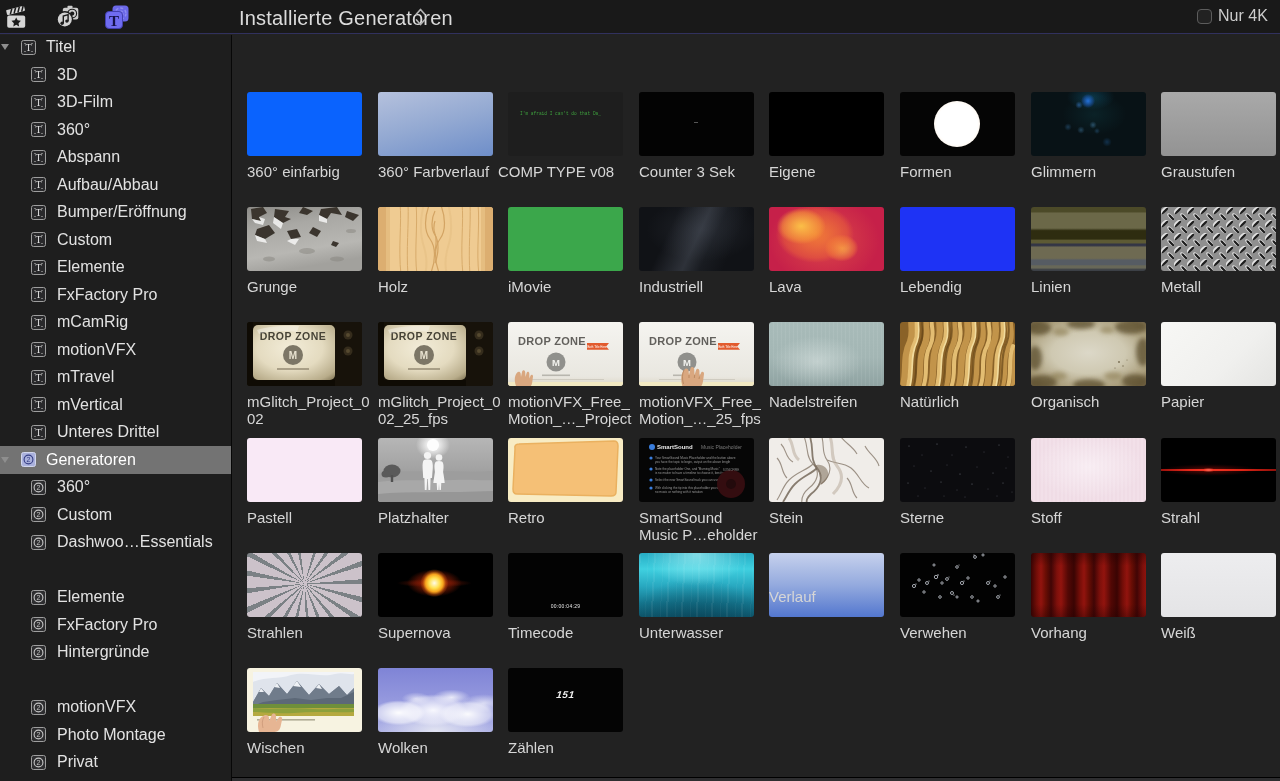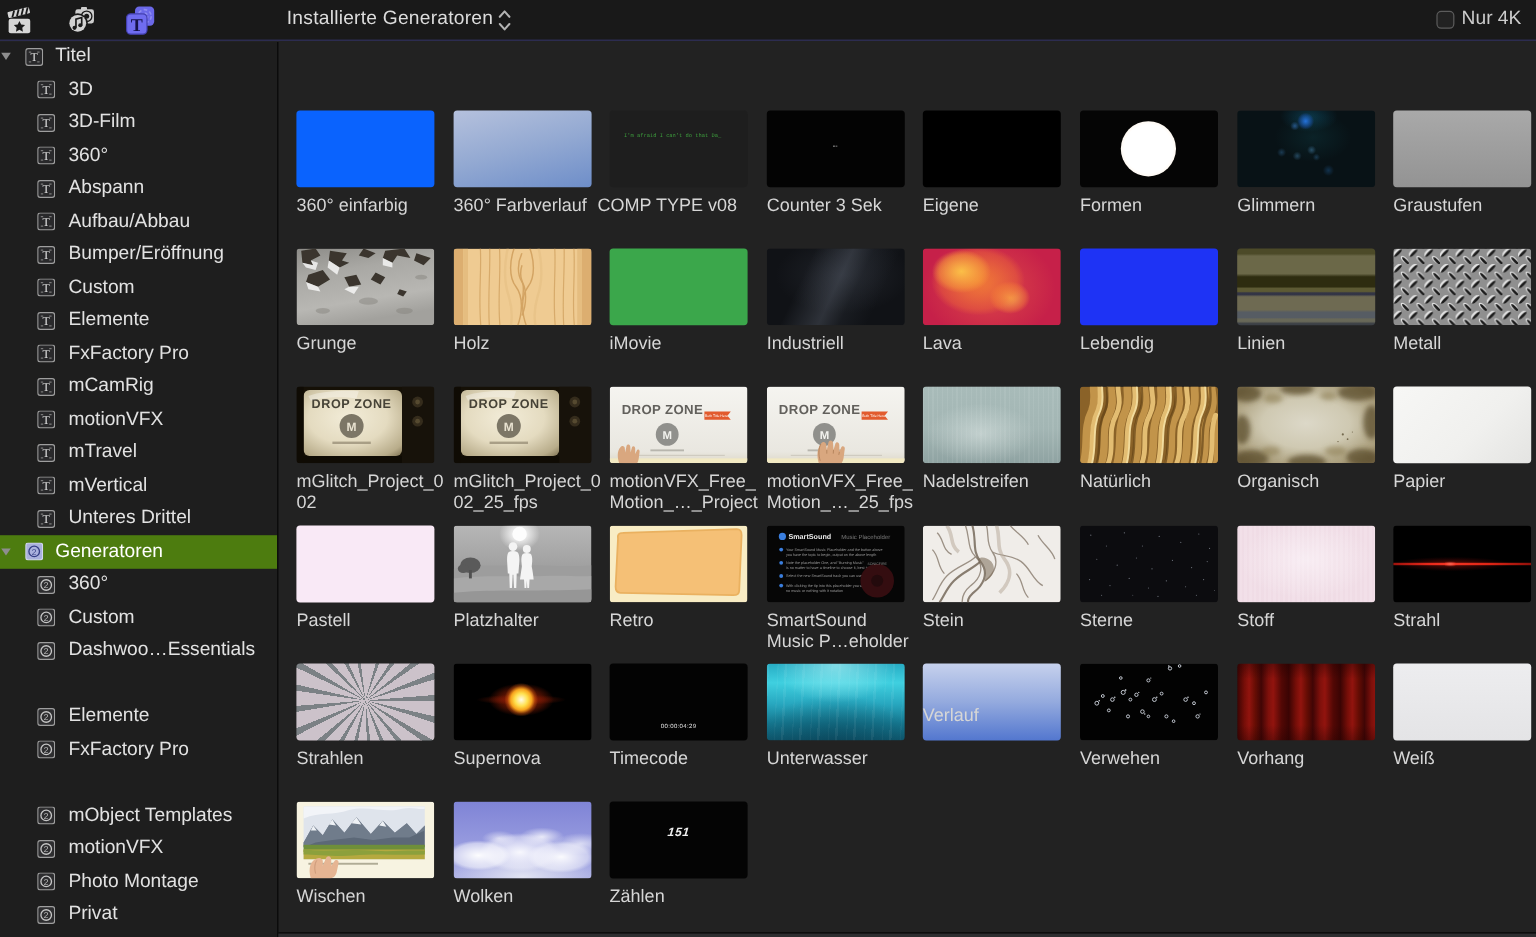--- a/index.html
+++ b/index.html
@@ -3,31 +3,31 @@
 <style>
 * { margin:0; padding:0; box-sizing:border-box; }
 html,body { width:1280px; height:781px; overflow:hidden; background:#222222;
   font-family:"Liberation Sans",sans-serif; }
 #stage { position:absolute; left:0; top:0; width:1280px; height:781px; }
 
 
 #topbar { position:absolute; left:0; top:0; width:1280px; height:34px; background:#191919;
   border-bottom:1px solid #31315e; }
 #topbar .ic { position:absolute; top:5px; }
-#title { position:absolute; left:239px; top:7px; font-size:16px; color:#dcdcdc; letter-spacing:0.2px; }
+#title { position:absolute; left:239px; top:7px; font-size:20px; color:#dcdcdc; letter-spacing:0.2px; }
 #chev { position:absolute; left:415px; top:5px; }
 #nur4k { position:absolute; left:1197px; top:9px; width:15px; height:15px; border:1.5px solid #5c5c5c;
   border-radius:4px; background:#222; }
 #nur4ktext { position:absolute; left:1218px; top:7px; font-size:16px; color:#cccccc; }
 
 
 #sidebar { position:absolute; left:0; top:35px; width:231px; height:746px; background:#1e1e1e; }
 #vdiv { position:absolute; left:231px; top:35px; width:1px; height:746px; background:#070707; }
 .srow { position:absolute; left:0; width:231px; height:27.5px; }
-.srow.sel { background:#4d7c0f; }
+.srow.sel { background:#737373; }
 .tri { position:absolute; left:1px; top:10.5px; width:0; height:0;
   border-left:4.5px solid transparent; border-right:4.5px solid transparent; border-top:6.5px solid #8e8e8e; }
 .sic { position:absolute; top:6px; }
 .stx { position:absolute; top:4.5px; font-size:16px; color:#e2e2e2; white-space:nowrap; }
 .sel .stx { color:#ffffff; }
 
 
 #toolbar { position:absolute; left:232px; top:35px; width:1048px; height:35px; background:#222222;
   border-bottom:1px solid #0e0e0e; }
 #search { position:absolute; left:853px; top:5px; width:187px; height:24px; background:#1a1a1c;
@@ -332,27 +332,27 @@
         <span class="stx" style="left:57px">Elemente</span>
       </div>
 <div class="srow" style="top:576.0px">
         <span class="sic" style="left:31px"><svg width="15" height="15" viewBox="0 0 15 15">
             <rect x="0.5" y="0.5" width="14" height="14" rx="2" fill="#2e2e30" stroke="#9e9e9e"></rect>
             <circle cx="7.5" cy="7.5" r="4.4" fill="none" stroke="#c6c6c6" stroke-width="1.1"></circle>
             <text x="7.5" y="10.3" font-family="Liberation Sans" font-size="7" fill="#c6c6c6" text-anchor="middle">2</text>
           </svg></span>
         <span class="stx" style="left:57px">FxFactory Pro</span>
       </div>
-<div class="srow" style="top:631.0px">
+<div class="srow" style="top:603.5px">
         <span class="sic" style="left:31px"><svg width="15" height="15" viewBox="0 0 15 15">
             <rect x="0.5" y="0.5" width="14" height="14" rx="2" fill="#2e2e30" stroke="#9e9e9e"></rect>
             <circle cx="7.5" cy="7.5" r="4.4" fill="none" stroke="#c6c6c6" stroke-width="1.1"></circle>
             <text x="7.5" y="10.3" font-family="Liberation Sans" font-size="7" fill="#c6c6c6" text-anchor="middle">2</text>
           </svg></span>
-        <span class="stx" style="left:57px">mObject Templates</span>
+        <span class="stx" style="left:57px">Hintergründe</span>
       </div>
 <div class="srow" style="top:658.5px">
         <span class="sic" style="left:31px"><svg width="15" height="15" viewBox="0 0 15 15">
             <rect x="0.5" y="0.5" width="14" height="14" rx="2" fill="#2e2e30" stroke="#9e9e9e"></rect>
             <circle cx="7.5" cy="7.5" r="4.4" fill="none" stroke="#c6c6c6" stroke-width="1.1"></circle>
             <text x="7.5" y="10.3" font-family="Liberation Sans" font-size="7" fill="#c6c6c6" text-anchor="middle">2</text>
           </svg></span>
         <span class="stx" style="left:57px">motionVFX</span>
       </div>
 <div class="srow" style="top:713.5px">

